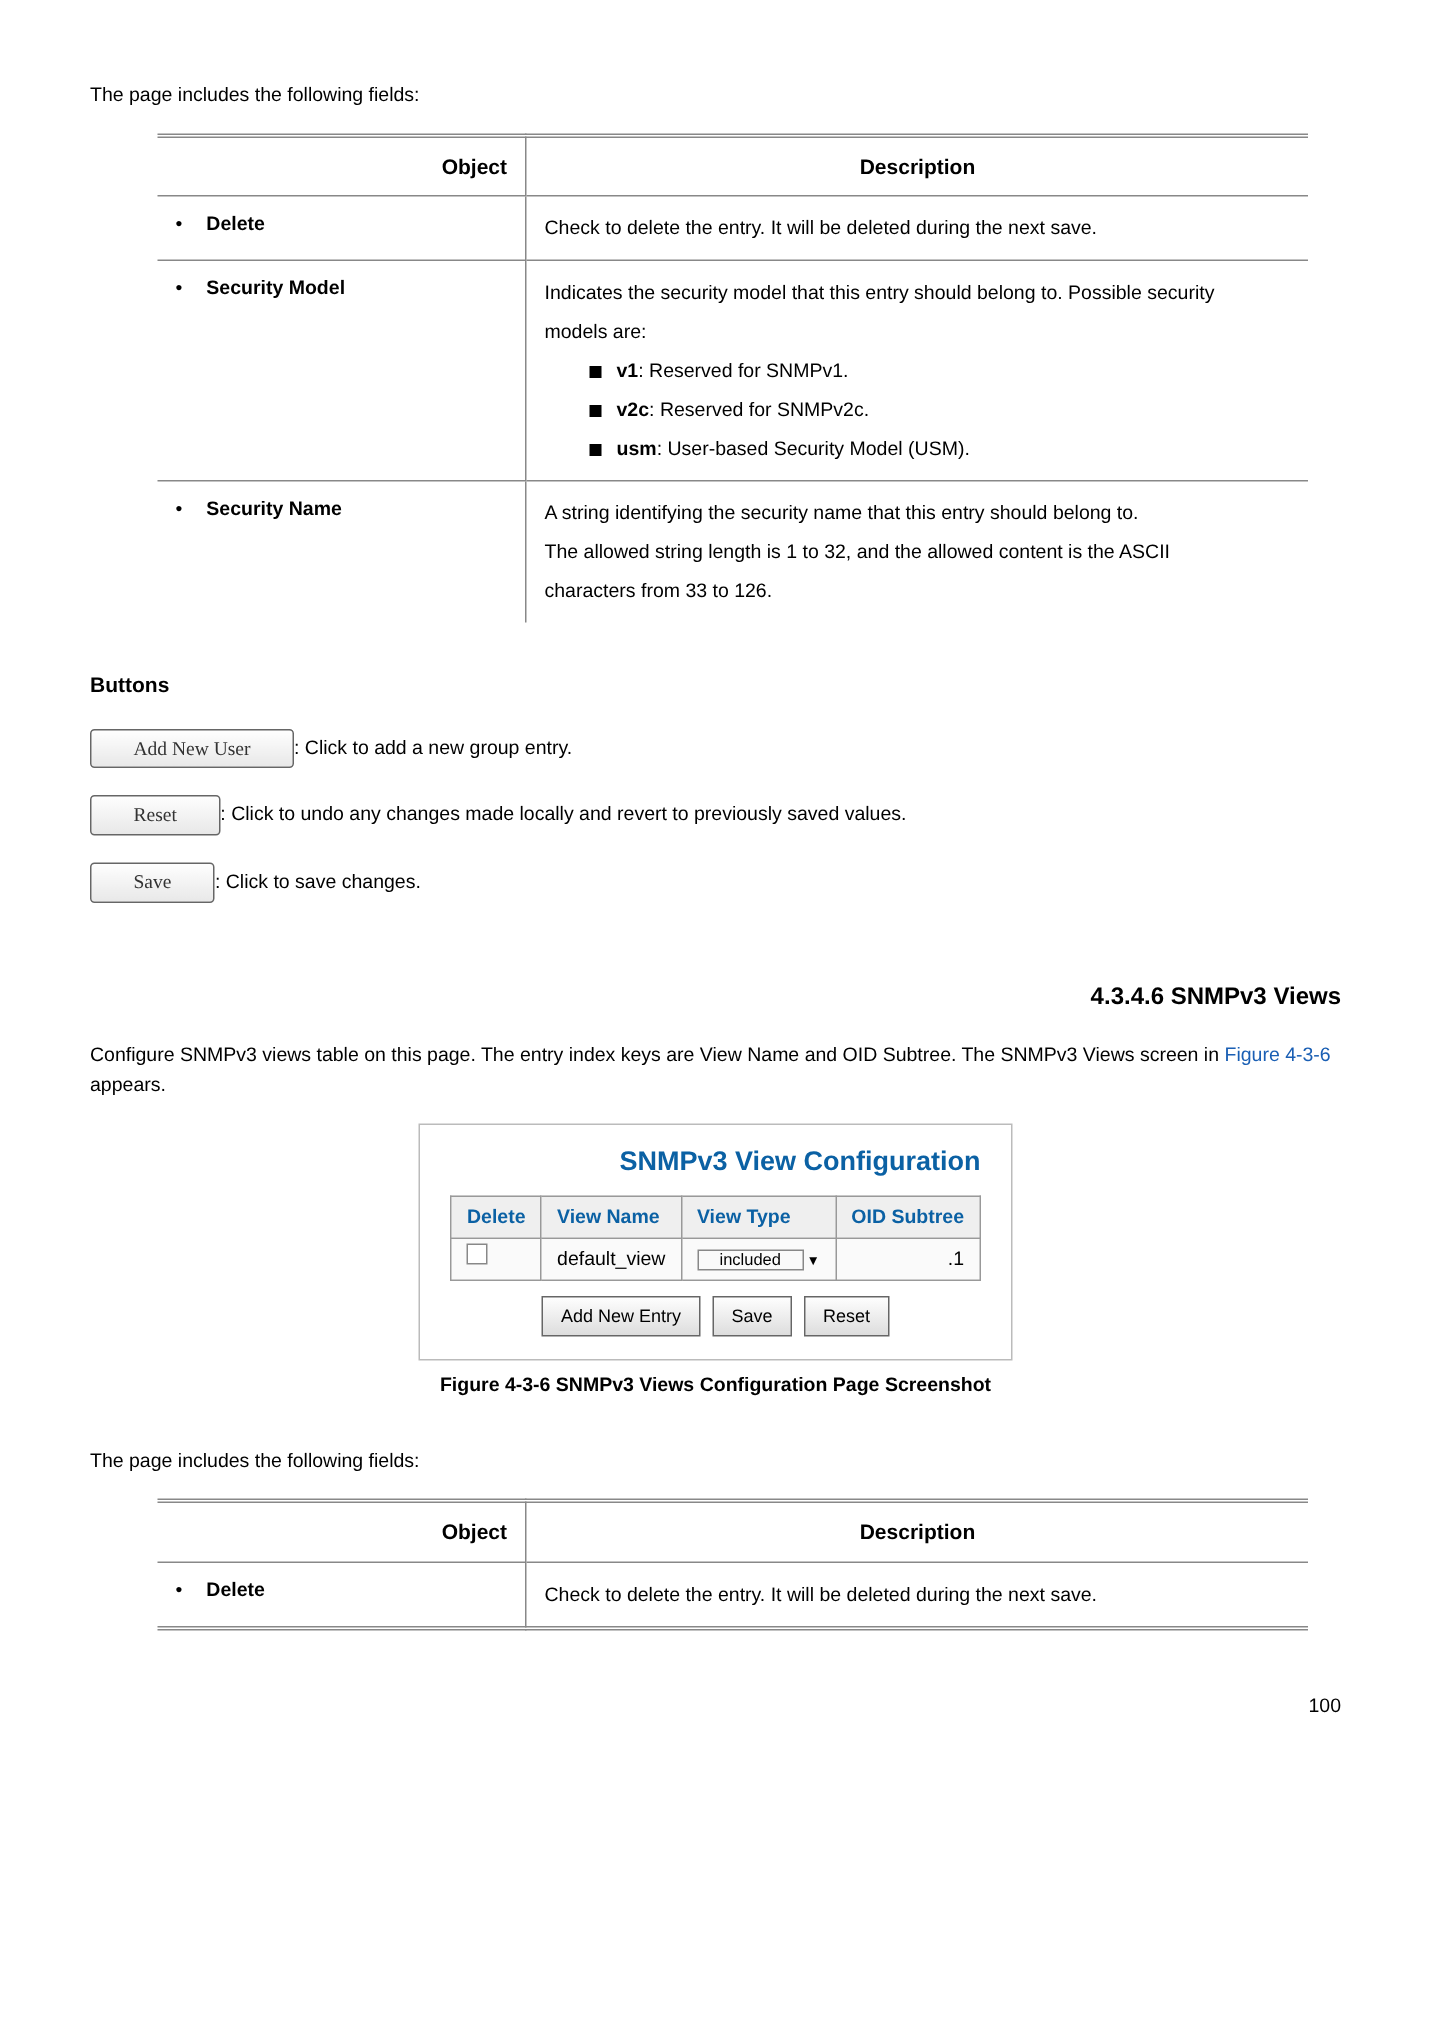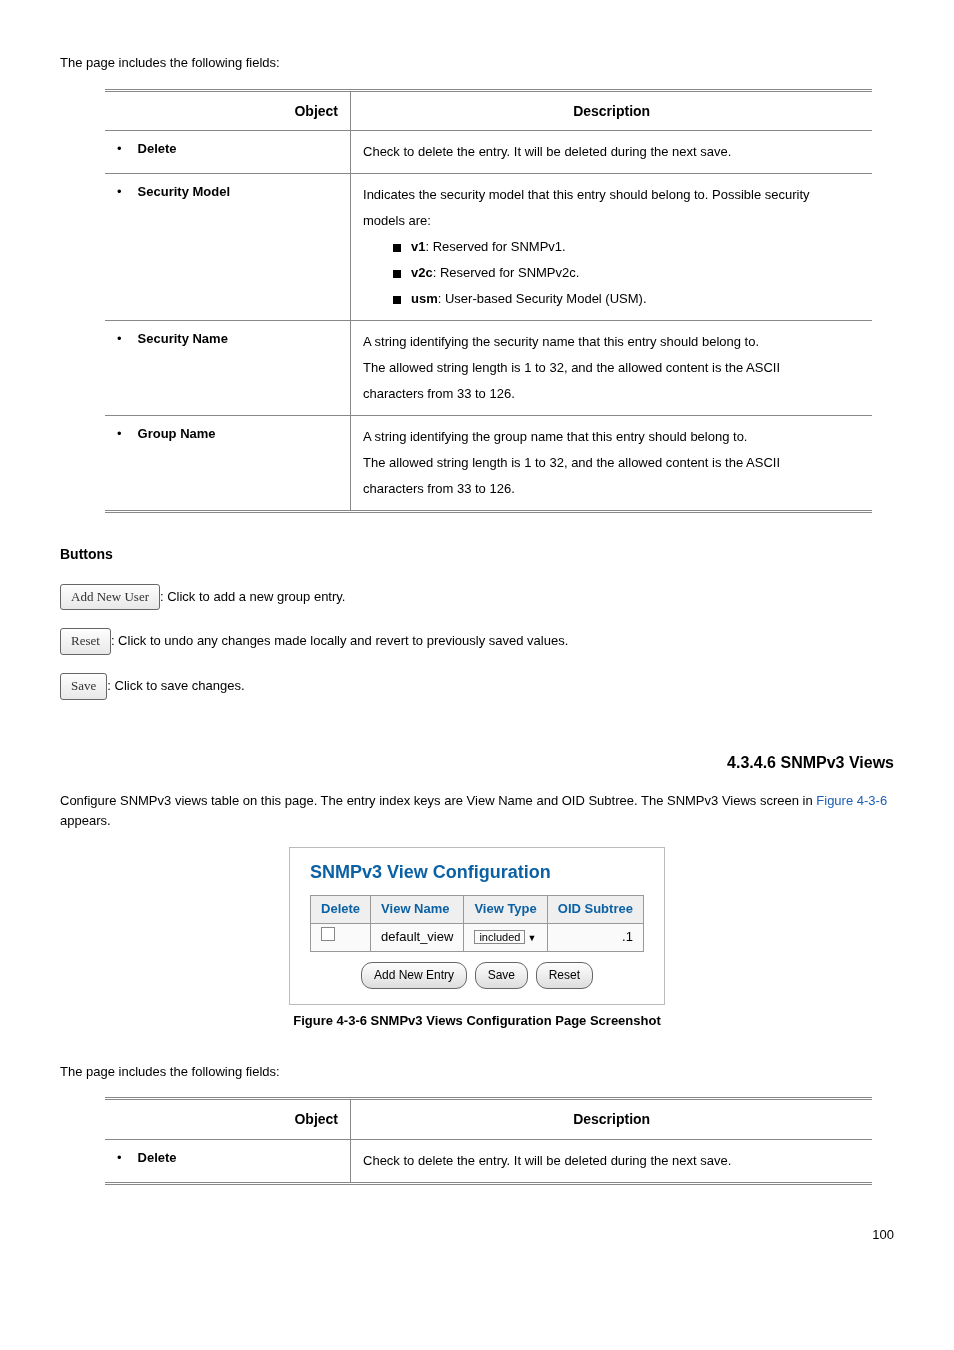--- a/index.html
+++ b/index.html
@@ -83,21 +83,21 @@
     margin-bottom: 10px;
   }
   .btn-row {
     margin-bottom: 18px;
     margin-top: 18px;
   }
   .btn-img {
     display: inline-block;
     font-family: "Times New Roman", serif;
     font-size: 13px;
-    padding: 2px 10px;
+    padding: 2px 28px;
     border: 1px solid #666;
     border-radius: 3px;
     background: linear-gradient(#fefefe, #e8e8e8);
     color: #333;
     vertical-align: middle;
   }
   .btn-desc {
     font-size: 13px;
   }
   .section-heading {
@@ -118,21 +118,21 @@
     display: inline-block;
     border: 1px solid #bbb;
     background: #fff;
     padding: 10px 20px 15px;
     text-align: left;
   }
   .figure-title {
     color: #0b61a4;
     font-size: 18px;
     font-weight: bold;
-    text-align: left;
+    text-align: right;
     margin-bottom: 8px;
   }
   .fig-table {
     border-collapse: collapse;
     margin: 0 auto 10px;
     font-size: 13px;
   }
   .fig-table th {
     background: #efefef;
     border: 1px solid #999;
@@ -150,37 +150,37 @@
     height: 12px;
     border: 1px solid #888;
     display: inline-block;
     background: #fff;
   }
   .fig-select {
     display: inline-block;
   }
   .fig-select .sel-box {
     border: 1px solid #888;
-    padding: 0 4px;
+    padding: 0 14px;
     font-size: 11px;
   }
   .fig-select::after {
     content: "▼";
     font-size: 9px;
     margin-left: 2px;
   }
   .fig-buttons {
     text-align: center;
   }
   .fig-btn {
     display: inline-block;
     font-size: 12px;
     padding: 3px 12px;
     border: 1px solid #666;
-    border-radius: 11px;
+    border-radius: 0;
     background: linear-gradient(#fefefe, #ddd);
     margin: 0 2px;
   }
   .fig-caption {
     text-align: center;
     font-size: 13px;
     font-weight: bold;
     margin-top: 6px;
   }
   .page-number {
@@ -217,28 +217,20 @@
             <div class="desc-line">models are:</div>
             <div class="desc-line desc-sublist"><span class="square"></span><b>v1</b><span>: Reserved for SNMPv1.</span></div>
             <div class="desc-line desc-sublist"><span class="square"></span><b>v2c</b><span>: Reserved for SNMPv2c.</span></div>
             <div class="desc-line desc-sublist"><span class="square"></span><b>usm</b><span>: User-based Security Model (USM).</span></div>
           </td>
         </tr>
         <tr>
           <td class="col1"><b>Security Name</b></td>
           <td>
             <div class="desc-line">A string identifying the security name that this entry should belong to.</div>
-            <div class="desc-line">The allowed string length is 1 to 32, and the allowed content is the ASCII</div>
-            <div class="desc-line">characters from 33 to 126.</div>
-          </td>
-        </tr>
-        <tr class="last">
-          <td class="col1"><b>Group Name</b></td>
-          <td>
-            <div class="desc-line">A string identifying the group name that this entry should belong to.</div>
             <div class="desc-line">The allowed string length is 1 to 32, and the allowed content is the ASCII</div>
             <div class="desc-line">characters from 33 to 126.</div>
           </td>
         </tr>
       </tbody>
 </table>
 
 <div class="buttons-section">Buttons</div>
 <div id="buttons-list">
       <div class="btn-row"><span class="btn-img">Add New User</span><span class="btn-desc">: Click to add a new group entry.</span></div>

